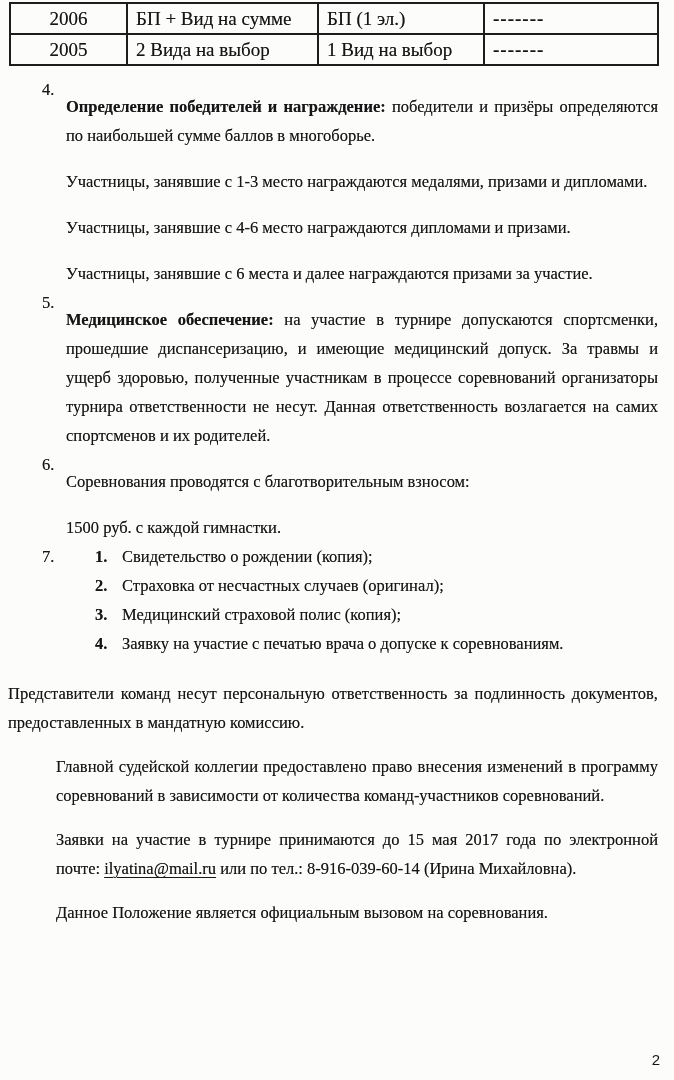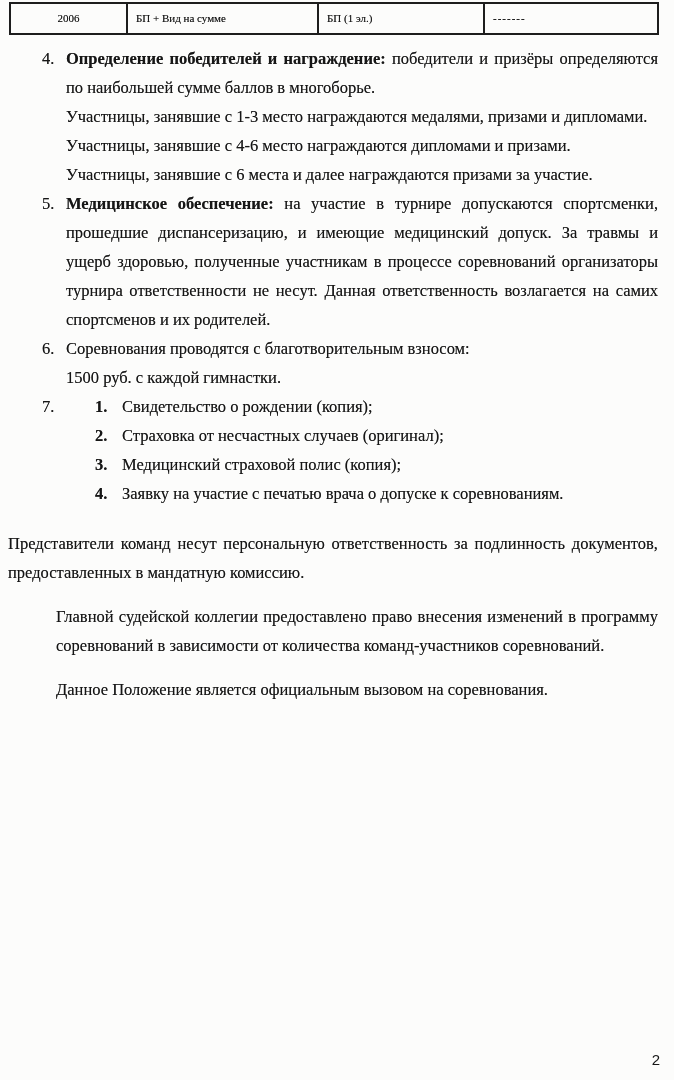--- a/index.html
+++ b/index.html
@@ -25,41 +25,41 @@
     margin-left: 1px;
     width: 648px;
     table-layout: fixed;
   }
   table.program-table td {
     border: 2px solid #1d1d1d;
     height: 25px;
     padding: 0 8px;
     white-space: pre;
     overflow: hidden;
-    font-size: 11px;
+    font-size: 19px;
   }
   td.c-year { text-align: center; }
   td.c-dash { font-weight: bold; letter-spacing: 1px; }
   
   ol.main-list {
     list-style: none;
     margin-top: 9px;
   }
   li.sec { display: flex; }
   .sec .num {
     width: 58px;
     padding-left: 34px;
     flex: 0 0 58px;
   }
   .sec-body {
     flex: 1 1 auto;
     text-align: justify;
   }
   .sec-title { font-weight: bold; }
-  .sec-body p { text-align: justify; }
+  .sec-body p { text-align: justify; margin-top: 17px; }
   
   ol.sub-list { list-style: none; margin-left: 29px; }
   ol.sub-list li { display: flex; }
   .sub-num { font-weight: bold; flex: 0 0 27px; }
   .sub-text { flex: 1 1 auto; }
   
   .closing { margin-top: 21px; }
   .closing p {
     text-align: justify;
     margin-bottom: 13px;
@@ -89,20 +89,26 @@
       <col style="width:117px">
         <col style="width:191px">
         <col style="width:166px">
         <col style="width:174px">
     </colgroup>
     <tbody>
       <tr>
         <td class="c-year">2006</td>
         <td>БП + Вид на сумме</td>
         <td>БП (1 эл.)</td>
+        <td class="c-dash">-------</td>
+      </tr>
+      <tr>
+        <td class="c-year">2005</td>
+        <td>2 Вида на выбор</td>
+        <td>1 Вид на выбор</td>
         <td class="c-dash">-------</td>
       </tr>
     </tbody>
   </table>
 
   <ol class="main-list">
 
     <li class="sec">
       <span class="num">4.</span>
       <div class="sec-body">
@@ -150,18 +156,19 @@
             </li>
         </ol>
       </div>
     </li>
 
   </ol>
 
   <div class="closing">
     <p>Представители команд несут персональную ответственность за подлинность документов, предоставленных в мандатную комиссию.</p>
     <p>Главной судейской коллегии предоставлено право внесения изменений в программу соревнований в зависимости от количества команд-участников соревнований.</p>
+    <p><span>Заявки на участие в турнире принимаются до 15 мая 2017 года по электронной почте: </span><a class="email-link" href="#">ilyatina@mail.ru</a><span> или по тел.: 8-916-039-60-14 (Ирина Михайловна).</span></p>
     <p>Данное Положение является официальным вызовом на соревнования.</p>
   </div>
 
   <div class="page-number">2</div>
 
 </div>
 
 </body></html>

